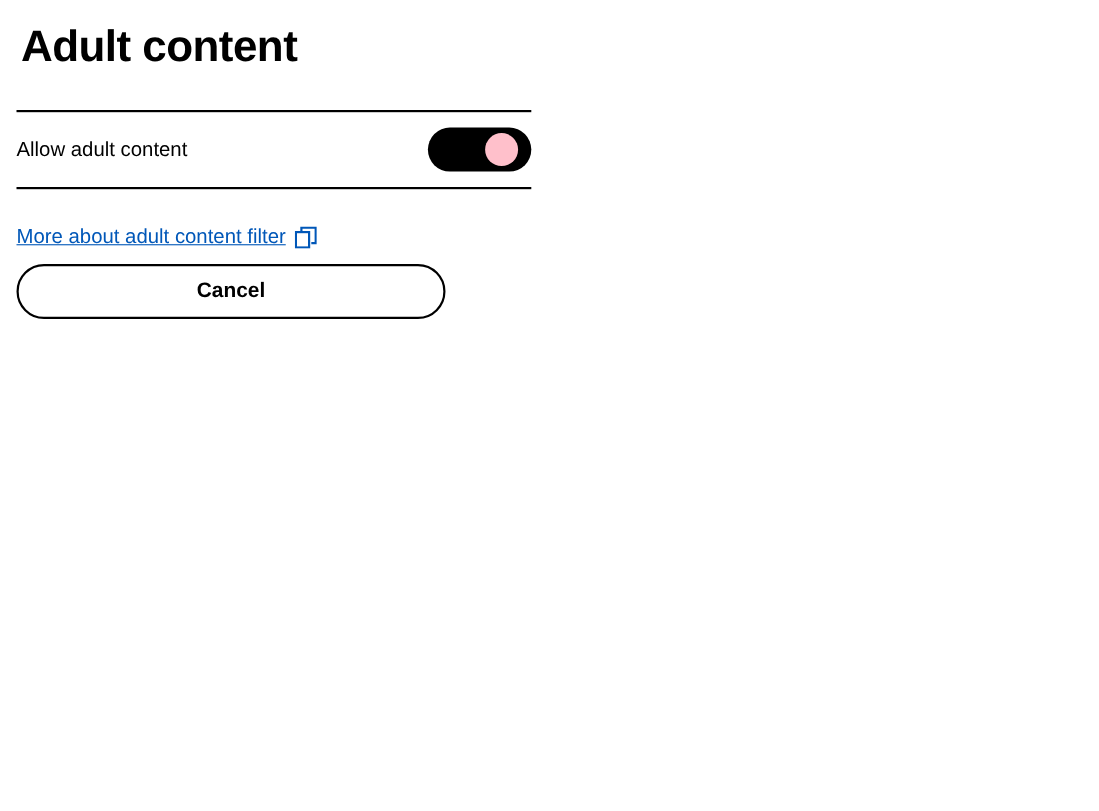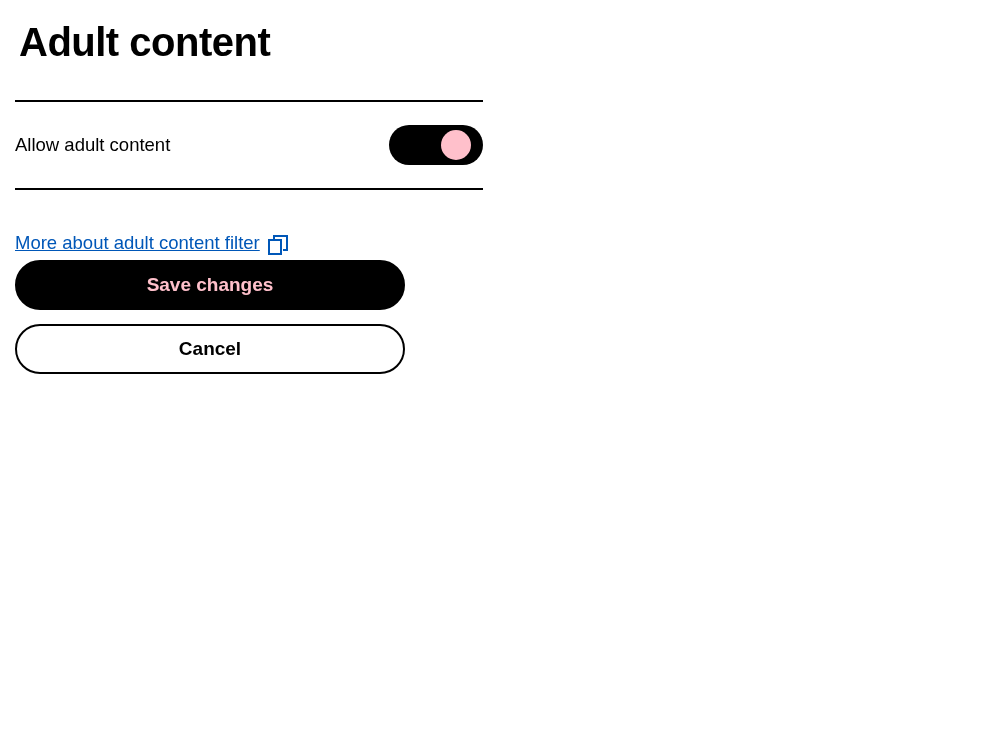--- a/index.html
+++ b/index.html
@@ -44,21 +44,21 @@
     width: 468px;
     height: 0;
     border-top: 2px solid #000000;
     margin: 0;
   }
   .divider-top {
     margin-top: 36px;
   }
   .toggle-row {
     width: 468px;
-    height: 86px;
+    height: 68px;
     display: flex;
     align-items: center;
     justify-content: space-between;
   }
   .toggle-label {
     font-size: 18.5px;
     line-height: 26px;
   }
   .toggle {
     position: relative;
@@ -78,23 +78,23 @@
     border-radius: 50%;
     background: #ffc0cb;
   }
   .legal {
     font-size: 18.5px;
     line-height: 32px;
     margin-top: 44px;
     max-width: 975px;
   }
   .link-row {
-    margin-top: 42px;
+    margin-top: 32px;
     display: flex;
-    align-items: center;
+    align-items: flex-start;
     gap: 8px;
   }
   .more-link {
     font-size: 18.5px;
     color: #0057b8;
     text-decoration: underline;
     cursor: pointer;
   }
   .external-icon {
     display: inline-block;
@@ -152,16 +152,15 @@
   <div class="link-row">
     <a class="more-link" href="#">More about adult content filter</a>
     <span class="external-icon">
       <svg width="20" height="20" viewBox="0 0 20 20" aria-hidden="true">
         <rect x="1" y="5" width="12" height="14" fill="none" stroke="#0057b8" stroke-width="2"></rect>
         <path d="M6 5 V1 H19 V15 H15" fill="none" stroke="#0057b8" stroke-width="2"></path>
       </svg>
     </span>
   </div>
 
-  <button class="btn btn-save">Save changes</button>
   <button class="btn btn-cancel">Cancel</button>
 
 </div>
 
 </body></html>

